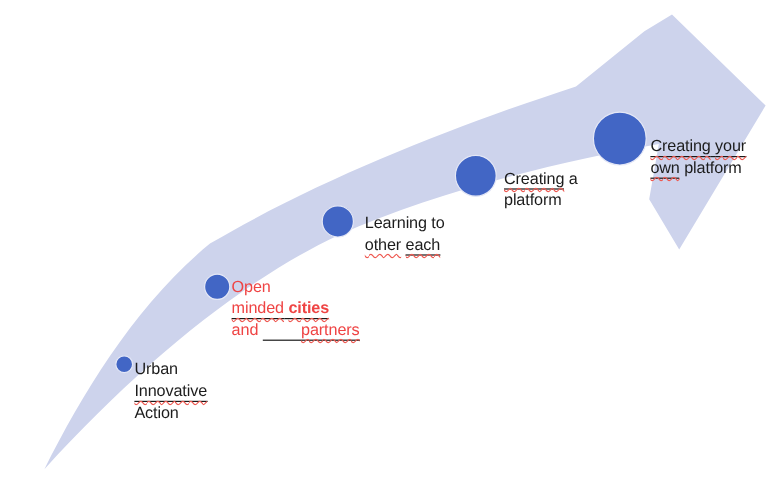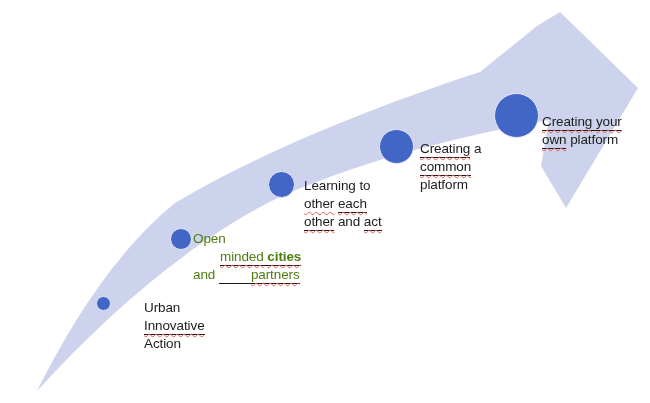--- a/index.html
+++ b/index.html
@@ -63,47 +63,45 @@
              L 566 208
              L 541 166
              L 549 120
              C 470 134 368 158 282 196
              C 205 232 118 302 37 391
              Z" fill="#cdd3ec"></path>
   </svg>
   <div id="steps">
       <div>
         <div class="dot" style="width: 15px; height: 15px; left: 95.5px; top: 295.5px; background: rgb(66, 102, 197); border-color: rgb(228, 231, 246);"></div>
-        <div class="milestone-label" style="left: 112px; top: 299px; color: rgb(28, 28, 28); margin-left: 32px;">
+        <div class="milestone-label" style="left: 112px; top: 299px; color: rgb(28, 28, 28);">
           <span class="label-line"><span class="w">Urban</span></span>
           <span class="label-line"><span class="w u sq" style="text-decoration-color: rgb(238, 90, 82); border-bottom-color: rgb(26, 26, 26); text-align: right;">Innovative</span></span>
           <span class="label-line"><span class="w">Action</span></span>
         </div>
       </div>
       <div>
         <div class="dot" style="width: 22px; height: 22px; left: 170px; top: 228px; background: rgb(66, 102, 197); border-color: rgb(228, 231, 246);"></div>
-        <div class="milestone-label" style="left: 193px; top: 230px; color: #4d7c0f;">
+        <div class="milestone-label" style="left: 193px; top: 230px; color: #ef4444;">
           <span class="label-line"><span class="w">Open</span></span>
-          <span class="label-line"><span class="w u sq" style="text-decoration-color: rgb(238, 90, 82); border-bottom-color: rgb(26, 26, 26); margin-left: 27px;">minded</span><span class="w u" style="border-bottom-color: rgb(26, 26, 26);"> </span><span class="w u sq" style="text-decoration-color: rgb(238, 90, 82); border-bottom-color: rgb(26, 26, 26); font-weight: bold;">cities</span></span>
+          <span class="label-line"><span class="w u sq" style="text-decoration-color: rgb(238, 90, 82); border-bottom-color: rgb(26, 26, 26);">minded</span><span class="w u" style="border-bottom-color: rgb(26, 26, 26);"> </span><span class="w u sq" style="text-decoration-color: rgb(238, 90, 82); border-bottom-color: rgb(26, 26, 26); font-weight: bold;">cities</span></span>
           <span class="label-line"><span class="w">and</span><span class="w"> </span><span class="w u sq" style="text-decoration-color: rgb(238, 90, 82); border-bottom-color: rgb(26, 26, 26); padding-left: 32px;">partners</span></span>
         </div>
       </div>
       <div>
         <div class="dot" style="width: 27px; height: 27px; left: 267.5px; top: 170.5px; background: rgb(66, 102, 197); border-color: rgb(228, 231, 246);"></div>
         <div class="milestone-label" style="left: 304px; top: 177px; color: rgb(28, 28, 28);">
           <span class="label-line"><span class="w">Learning to</span></span>
           <span class="label-line"><span class="w sq" style="text-decoration-color: rgb(238, 90, 82);">other</span><span class="w"> </span><span class="w u sq" style="text-decoration-color: rgb(238, 90, 82); border-bottom-color: rgb(26, 26, 26);">each</span></span>
-          <span class="label-line"><span class="w u sq" style="text-decoration-color: rgb(238, 90, 82); border-bottom-color: rgb(26, 26, 26);">other</span><span class="w"> </span><span class="w">and</span><span class="w"> </span><span class="w u sq" style="text-decoration-color: rgb(238, 90, 82); border-bottom-color: rgb(26, 26, 26);">act</span></span>
         </div>
       </div>
       <div>
         <div class="dot" style="width: 35px; height: 35px; left: 378.5px; top: 128.5px; background: rgb(66, 102, 197); border-color: rgb(228, 231, 246);"></div>
         <div class="milestone-label" style="left: 420px; top: 140px; color: rgb(28, 28, 28);">
           <span class="label-line"><span class="w u sq" style="text-decoration-color: rgb(238, 90, 82); border-bottom-color: rgb(26, 26, 26);">Creating</span><span class="w"> </span><span class="w">a</span></span>
-          <span class="label-line"><span class="w u sq" style="text-decoration-color: rgb(238, 90, 82); border-bottom-color: rgb(26, 26, 26);">common</span></span>
           <span class="label-line"><span class="w">platform</span></span>
         </div>
       </div>
       <div>
         <div class="dot" style="width: 45px; height: 45px; left: 493.5px; top: 92.5px; background: rgb(66, 102, 197); border-color: rgb(228, 231, 246);"></div>
         <div class="milestone-label" style="left: 542px; top: 113px; color: rgb(28, 28, 28);">
           <span class="label-line"><span class="w u sq" style="text-decoration-color: rgb(238, 90, 82); border-bottom-color: rgb(26, 26, 26);">Creating</span><span class="w u" style="border-bottom-color: rgb(26, 26, 26);"> </span><span class="w u sq" style="text-decoration-color: rgb(238, 90, 82); border-bottom-color: rgb(26, 26, 26); margin-top: 43px;">your</span></span>
           <span class="label-line"><span class="w u sq" style="text-decoration-color: rgb(238, 90, 82); border-bottom-color: rgb(26, 26, 26);">own</span><span class="w"> </span><span class="w">platform</span></span>
         </div>
       </div>

